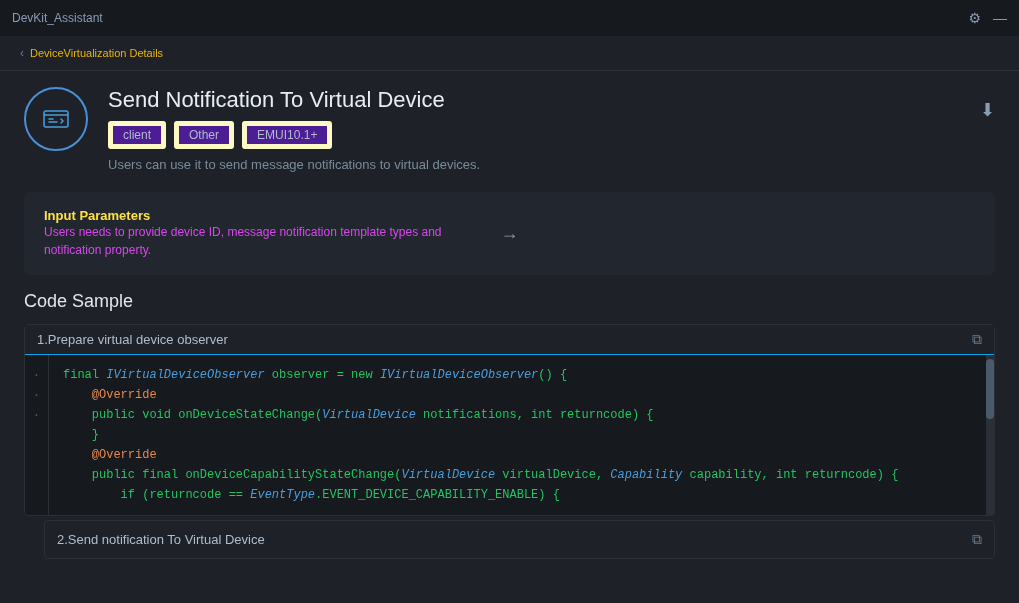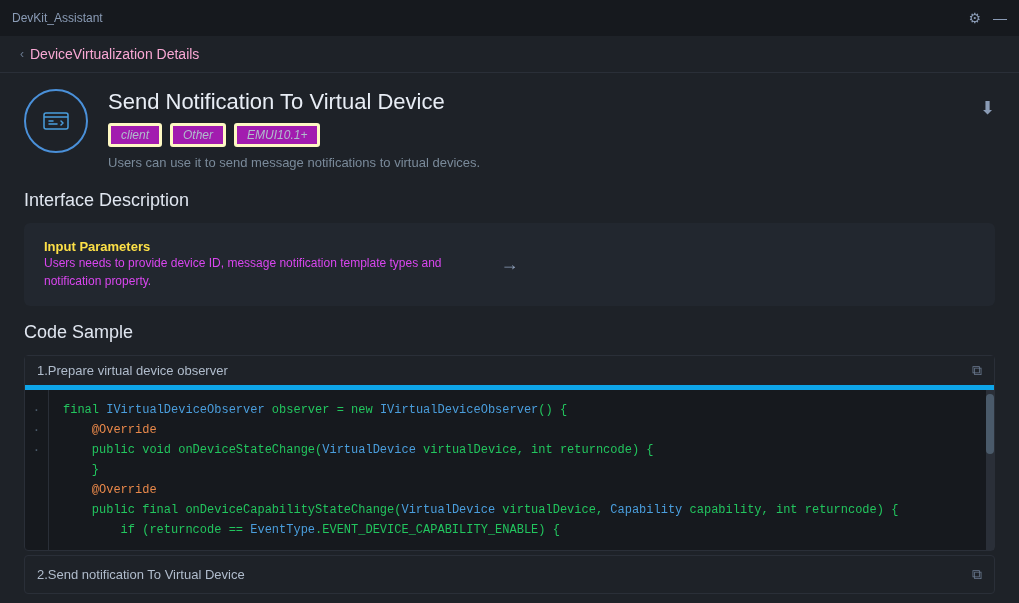--- a/index.html
+++ b/index.html
@@ -44,22 +44,22 @@
       padding: 10px 20px;
       background: #1e2228;
       gap: 6px;
       border-bottom: 1px solid #2a2f38;
     }
     .breadcrumb-arrow {
       color: #6a7a90;
       font-size: 12px;
     }
     .breadcrumb-text {
-      color: #f9a8d4;
-      font-size: 14px;
+      color: #eab308;
+      font-size: 11px;
       cursor: pointer;
     }
 
     
     .main-content {
       padding: 16px 24px;
       overflow-y: auto;
       height: calc(603px - 72px);
     }
 
@@ -83,21 +83,21 @@
     }
     .icon-circle svg {
       width: 30px;
       height: 30px;
     }
     .header-info {
       flex: 1;
     }
     .header-title-row {
       display: flex;
-      align-items: center;
+      align-items: flex-end;
       justify-content: space-between;
       gap: 20px;
     }
     .page-title {
       color: #e8edf5;
       font-size: 22px;
       font-weight: 500;
       margin-bottom: 8px;
     }
     .download-icon {
@@ -105,27 +105,26 @@
       cursor: pointer;
       font-size: 18px;
       margin-top: 4px;
     }
     .tags {
       display: flex;
       gap: 8px;
       margin-bottom: 8px;
     }
     .tag {
-      background: #a21caf;
+      background: #4c1d95;
       color: #b0bccc;
       padding: 2px 10px;
       border-radius: 3px;
       font-size: 12px;
-      border: 3px solid #fef9c3;
-      font-style: italic;
+      border: 5px solid #fef9c3;
     }
     .description {
       color: #7a8a9a;
       font-size: 13px;
     }
 
     
     .section-title {
       color: #e0e6f0;
       font-size: 18px;
@@ -175,21 +174,21 @@
       border-radius: 4px;
       position: relative;
       margin-bottom: 4px;
     }
     .step-header {
       display: flex;
       align-items: center;
       justify-content: space-between;
       padding: 6px 12px;
       background: #1e2228;
-      border-bottom: 5px solid #0ea5e9;
+      border-bottom: 1px solid #0ea5e9;
     }
     .step-label {
       color: #b0bccc;
       font-size: 13px;
     }
     .copy-icon {
       color: #6a7a90;
       cursor: pointer;
       font-size: 14px;
     }
@@ -231,33 +230,34 @@
     .code-scrollbar-thumb {
       width: 8px;
       height: 60px;
       background: #4a5a6a;
       border-radius: 4px;
       margin-top: 4px;
     }
 
     
     .kw-white { color: #22c55e; }
-    .kw-blue { color: #4a9edd; }
+    .kw-blue { color: #4a9edd; font-style: italic; }
     .kw-orange { color: #e8884a; }
 
     
     .step2-header {
       display: flex;
       align-items: center;
       justify-content: space-between;
       padding: 10px 12px;
       background: #1e2228;
       border: 1px solid #2a2f38;
       border-radius: 4px;
       margin-top: 4px;
+      margin-left: 20px;
     }
   </style>
 </head>
 <body>
 
 <div class="titlebar">
   <span class="titlebar-title">DevKit_Assistant</span>
   <div class="titlebar-actions">
     <span class="titlebar-icon">⚙</span>
     <span class="titlebar-icon">—</span>
@@ -287,21 +287,20 @@
       </div>
       <div class="tags">
         <span class="tag">client</span>
         <span class="tag">Other</span>
         <span class="tag">EMUI10.1+</span>
       </div>
       <p class="description">Users can use it to send message notifications to virtual devices.</p>
     </div>
   </div>
 
-  <h2 class="section-title">Interface Description</h2>
 
   <div class="interface-grid">
     <div class="interface-col">
       <div class="interface-col-title">Input Parameters</div>
       <div class="interface-col-text">Users needs to provide device ID, message notification template types and notification property.</div>
     </div>
     <div class="arrow-col">
       <span class="arrow-icon">→</span>
     </div>
     <div class="interface-col">
@@ -316,21 +315,21 @@
       <span class="copy-icon">⧉</span>
     </div>
     <div class="code-area">
       <div class="code-gutter">
         <span class="gutter-dot">·</span>
         <span class="gutter-dot">·</span>
         <span class="gutter-dot">·</span>
       </div>
       <div class="code-content"><span class="kw-white">final </span><span class="kw-blue">IVirtualDeviceObserver</span><span class="kw-white"> observer = new </span><span class="kw-blue">IVirtualDeviceObserver</span><span class="kw-white">() {</span>
 <span class="kw-white">    </span><span class="kw-orange">@Override</span>
-<span class="kw-white">    public void onDeviceStateChange(</span><span class="kw-blue">VirtualDevice</span><span class="kw-white"> virtualDevice, int returncode) {</span>
+<span class="kw-white">    public void onDeviceStateChange(</span><span class="kw-blue">VirtualDevice</span><span class="kw-white"> notifications, int returncode) {</span>
 <span class="kw-white">    }</span>
 <span class="kw-white">    </span><span class="kw-orange">@Override</span>
 <span class="kw-white">    public final onDeviceCapabilityStateChange(</span><span class="kw-blue">VirtualDevice</span><span class="kw-white"> virtualDevice, </span><span class="kw-blue">Capability</span><span class="kw-white"> capability, int returncode) {</span>
 <span class="kw-white">        if (returncode == </span><span class="kw-blue">EventType</span><span class="kw-white">.EVENT_DEVICE_CAPABILITY_ENABLE) {</span></div>
       <div class="code-scrollbar">
         <div class="code-scrollbar-thumb"></div>
       </div>
     </div>
   </div>
 

